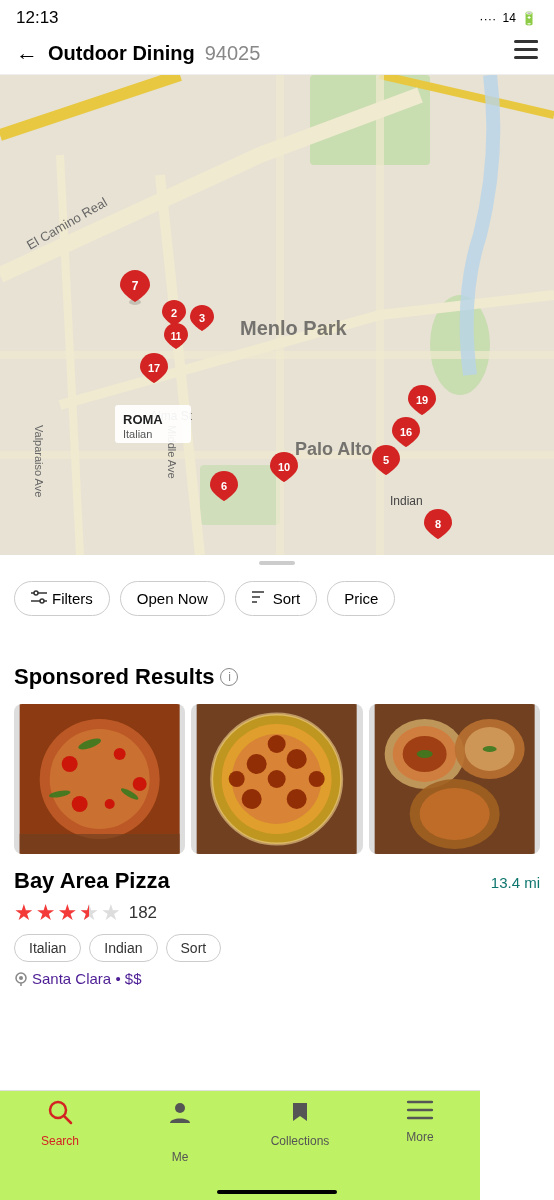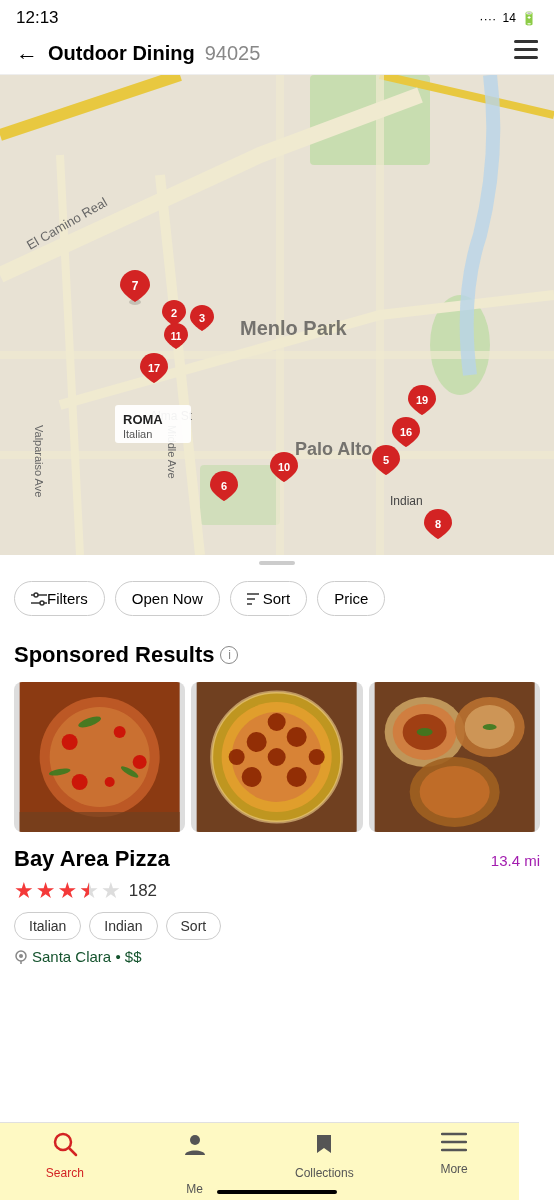--- a/index.html
+++ b/index.html
@@ -41,81 +41,81 @@
       background: #fff;
     }
     .scroll-dot { width: 36px; height: 4px; background: #ccc; border-radius: 2px; }
 
     
     .filter-bar {
       display: flex; gap: 10px; padding: 10px 14px;
       overflow-x: auto; background: #fff;
     }
     .filter-btn {
-      display: flex; align-items: center; 
+      display: flex; align-items: flex-start; gap: 5px;
       padding: 8px 16px;
       border: 1.5px solid #ccc;
       border-radius: 24px;
       background: #fff;
       font-size: 15px;
       white-space: nowrap;
       cursor: pointer;
     }
 
     
     .content { padding: 16px 14px 0; }
-    .sponsored-header { display: flex; align-items: center; gap: 6px; margin-bottom: 14px; }
+    .sponsored-header { display: flex; align-items: center; gap: 6px; margin-bottom: 14px; margin-top: 22px; }
     .sponsored-title { font-size: 22px; font-weight: 700; }
     .info-icon {
       width: 18px; height: 18px; border-radius: 50%;
       border: 1.5px solid #888;
       display: flex; align-items: center; justify-content: center;
       font-size: 12px; color: #888;
     }
 
     
     .photo-strip { display: flex; gap: 6px; margin-bottom: 14px; }
     .photo-item {
       flex: 1; height: 150px; border-radius: 8px;
       overflow: hidden; background: #ddd;
     }
 
     
     .biz-name-row { display: flex; justify-content: space-between; align-items: baseline; margin-bottom: 6px; }
     .biz-name { font-size: 22px; font-weight: 700; }
-    .biz-distance { font-size: 15px; color: #a21caf; margin-left: 24px; }
+    .biz-distance { font-size: 15px; color: #0f766e; margin-left: 24px; }
 
     
     .stars-row { display: flex; align-items: center; gap: 8px; margin-bottom: 8px; }
     .stars { display: flex; gap: 2px; }
     .star { font-size: 22px; }
     .star-filled { color: #f43939; }
     .star-empty { color: #ddd; }
     .review-count { font-size: 17px; color: #333; }
 
     
     .tags-row { display: flex; gap: 8px; margin-bottom: 8px; flex-wrap: wrap; }
     .tag {
       padding: 5px 14px;
       border: 1.5px solid #ccc;
       border-radius: 16px;
       font-size: 14px;
       color: #333;
     }
 
     
-    .location-row { display: flex; align-items: center; gap: 4px; font-size: 15px; color: #14532d; }
+    .location-row { display: flex; align-items: center; gap: 4px; font-size: 15px; color: #4c1d95; }
 
     
     .bottom-nav {
-      position: fixed; bottom: 0; left: 0; width: 519px;
-      background: #fef9c3;
+      position: fixed; bottom: 0; left: 0; width: 480px;
+      background: #bef264;
       border-top: 1px solid #e0e0e0;
       display: flex;
-      padding: 8px 0 4px;
+      padding: 8px 0 36px;
     }
     .nav-item {
       flex: 1; display: flex; flex-direction: column; align-items: center; gap: 3px;
       cursor: pointer;
     }
     .nav-icon { font-size: 24px; }
     .nav-label { font-size: 12px; }
     .nav-item.active .nav-icon { color: #d32323; }
     .nav-item.active .nav-label { color: #d32323; }
     .nav-item:not(.active) .nav-icon { color: #555; }

